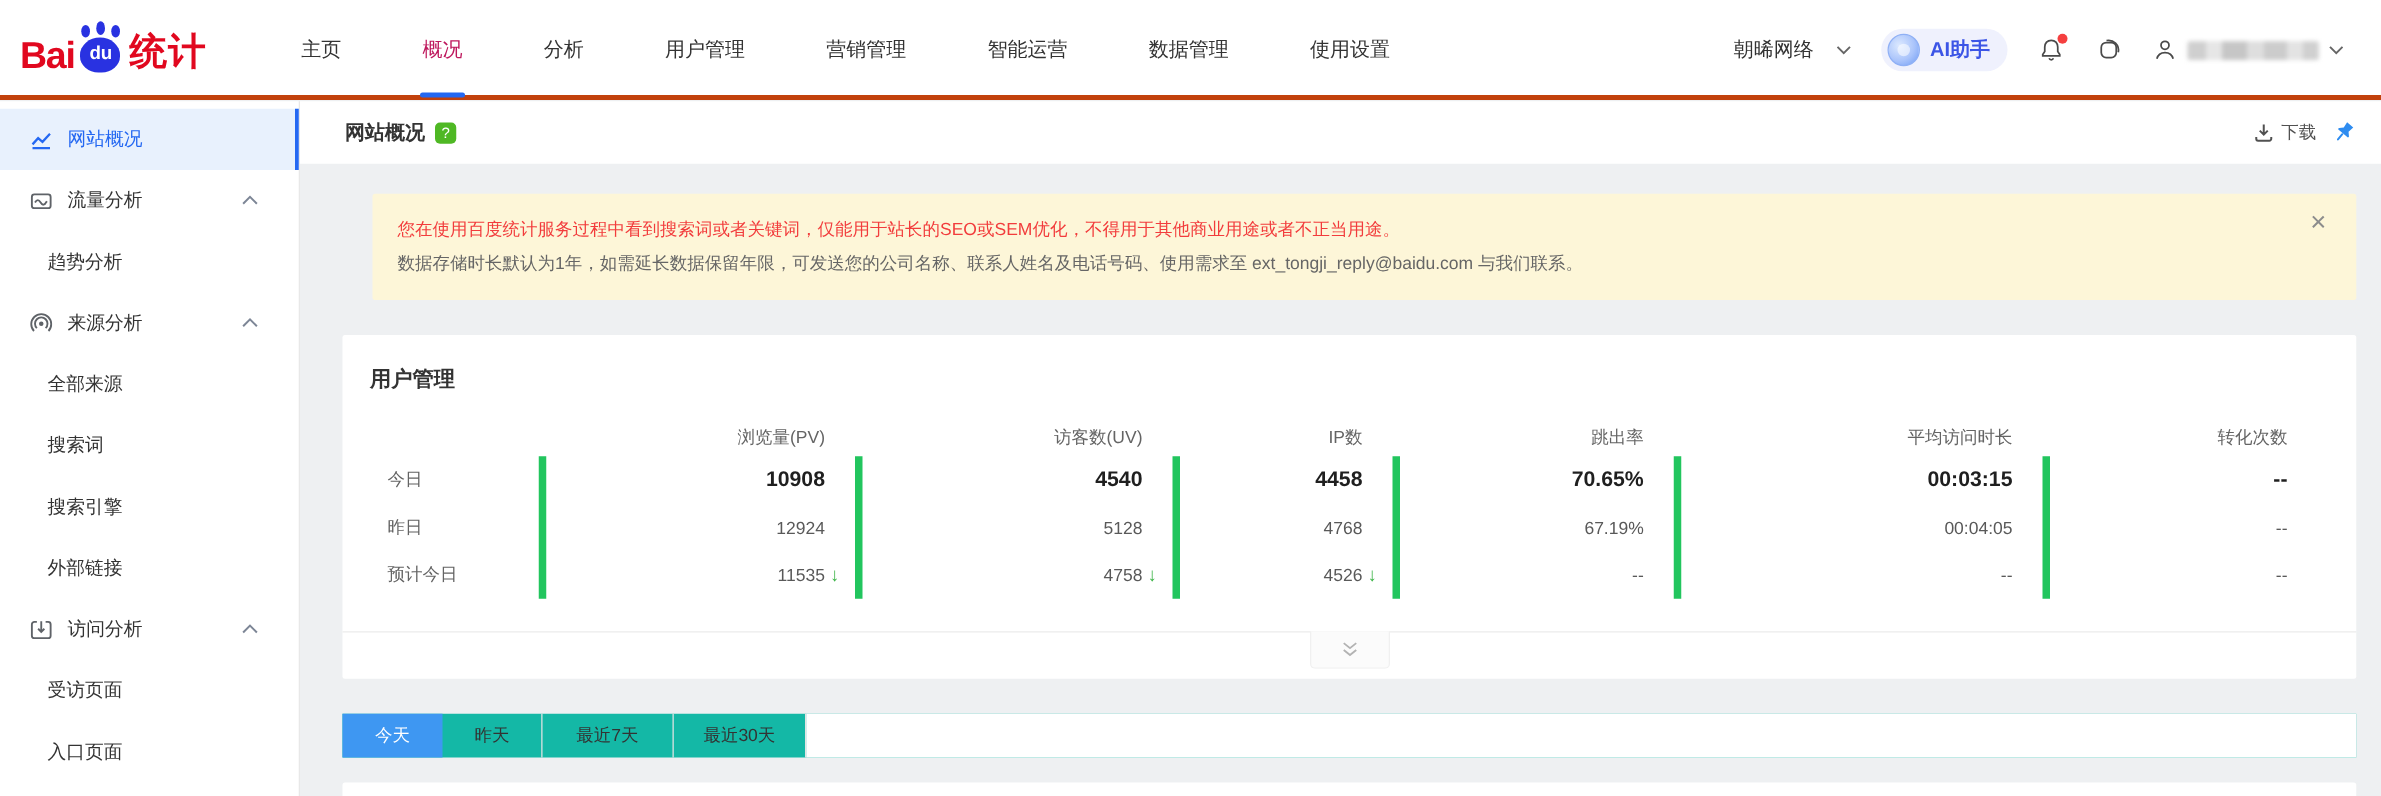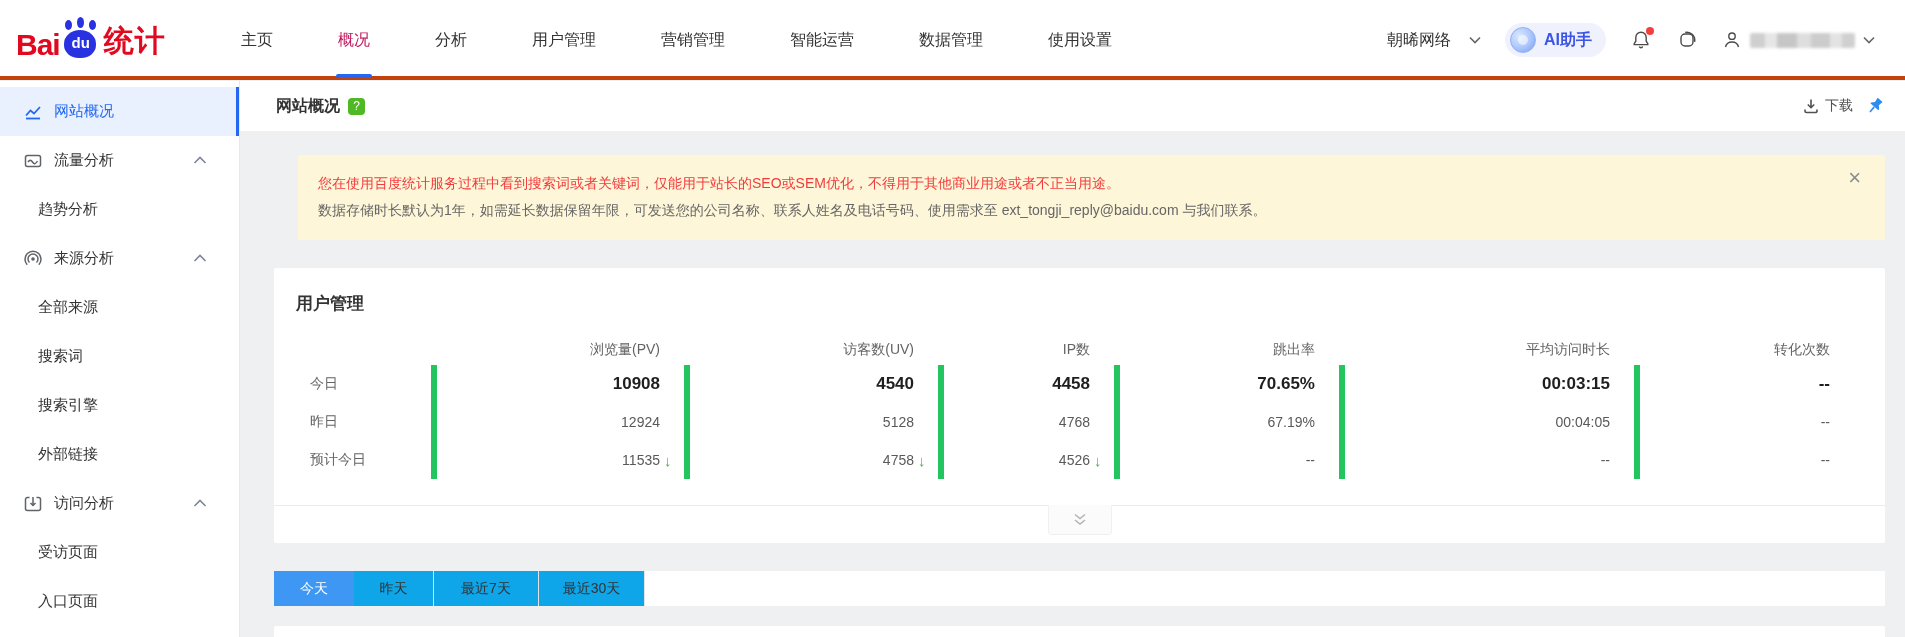--- a/index.html
+++ b/index.html
@@ -89,21 +89,21 @@
   .col-labels .cell.r1 { font-size:14px; font-weight:normal; color:#646464; }
   .trend { display:inline-block; width:20px; margin-right:-20px; text-align:left; padding-left:4px;
            color:#3eb549; font-weight:bold; font-size:15px; }
   .w0{width:157px}.w1{width:253px}.w2{width:254px}.w3{width:176px}.w4{width:225px}.w5{width:295px}.w6{width:251px}
   .card-divider { border-top:1px solid #ebebeb; margin-top:26px; }
   .collapse-strip { position:relative; height:37px; }
   .collapse-btn { position:absolute; left:50%; transform:translateX(-50%); top:-1px; width:64px; height:30px;
                   background:#fbfbfb; border:1px solid #f0f0f0; border-top:none; border-radius:0 0 4px 4px;
                   display:flex; align-items:center; justify-content:center; cursor:pointer; }
 
-  .tabs { margin-top:28px; height:35px; display:flex; background:#0ea5e9; }
+  .tabs { margin-top:28px; height:35px; display:flex; background:#14b8a6; }
   .tab { height:35px; display:flex; align-items:center; justify-content:center; font-size:14px;
          color:#333; border-right:1px solid #e3e3e3; cursor:pointer; }
   .tab.active { background:#3e97f2; color:#fff; border-right:none; }
   .tw0{width:80px}.tw1{width:80px}.tw2{width:105px}.tw3{width:106px}
   .tab-filler { flex:1; background:#fff; }
 
   .next-card-sliver { margin-top:20px; height:40px; background:#fff; border-radius:2px 2px 0 0; }
 
   svg { display:block; }
 </style>

